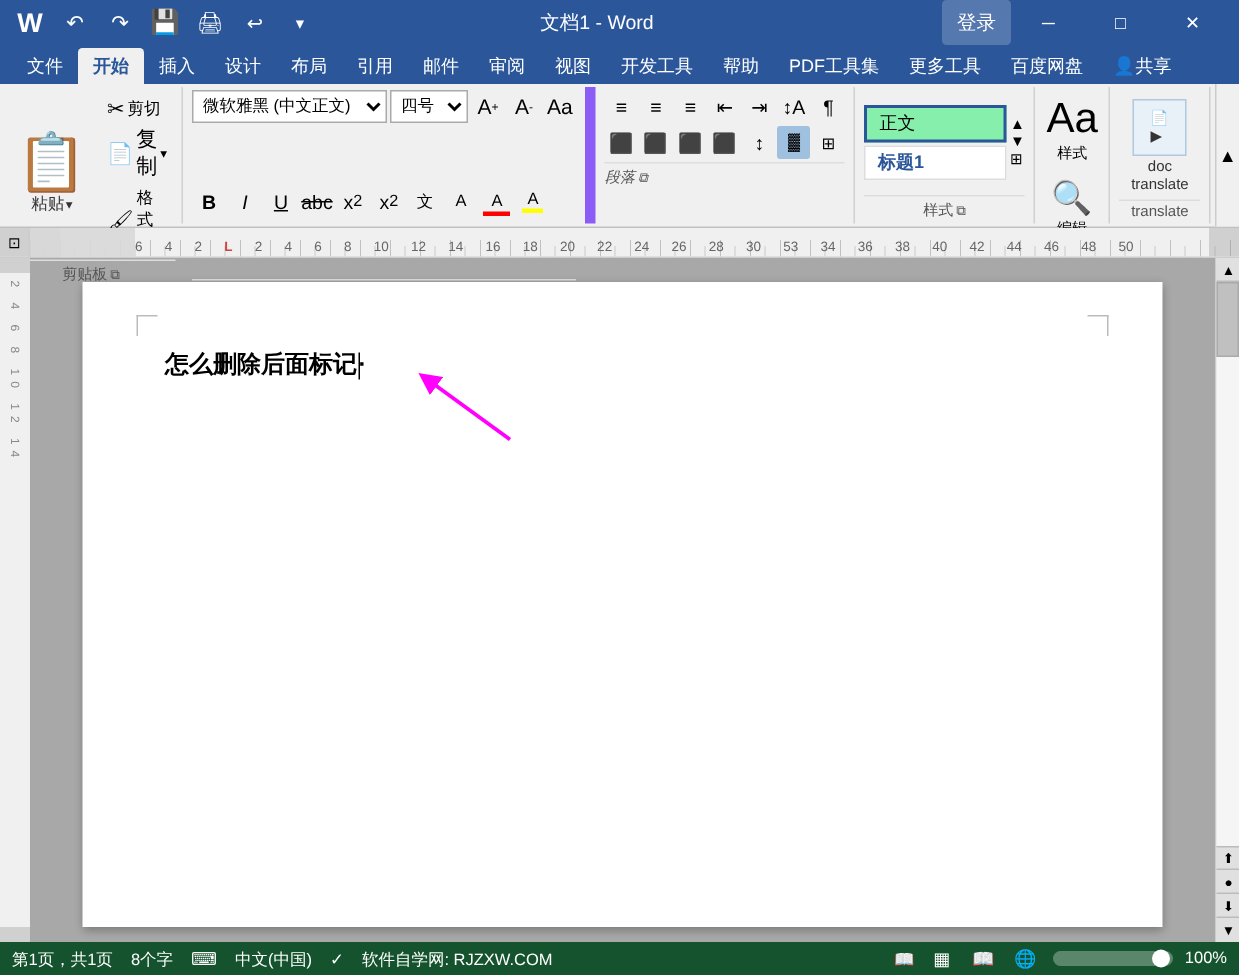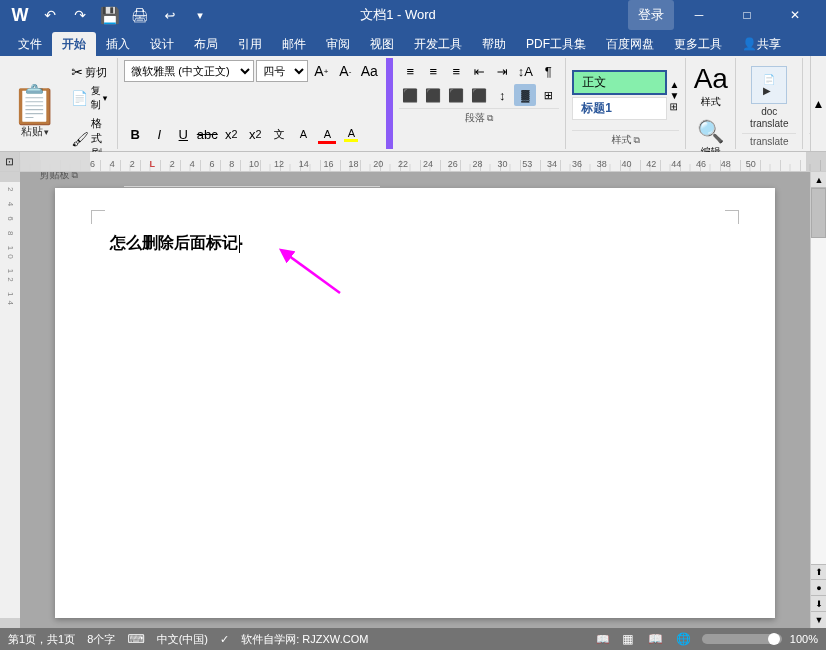--- a/index.html
+++ b/index.html
@@ -95,21 +95,21 @@
       height: 100%;
       background: linear-gradient(to right, #d0d0d0 0px, #d0d0d0 20px, #f0f0f0 20px, #f0f0f0 calc(100% - 20px), #d0d0d0 calc(100% - 20px));
       position: relative;
       overflow: hidden;
     }
     @keyframes blink { 0%,100%{opacity:1} 50%{opacity:0} }
 
     
     .status-bar {
       height: 22px;
-      background: #737373;
+      background: #14532d;
       color: white;
       display: flex;
       align-items: center;
       padding: 0 8px;
       font-size: 11px;
       gap: 12px;
     }
     .status-right {
       margin-left: auto;
       display: flex; align-items: center; gap: 8px;
@@ -148,22 +148,22 @@
   <div class="ribbon-tab">插入</div>
   <div class="ribbon-tab">设计</div>
   <div class="ribbon-tab">布局</div>
   <div class="ribbon-tab">引用</div>
   <div class="ribbon-tab">邮件</div>
   <div class="ribbon-tab">审阅</div>
   <div class="ribbon-tab">视图</div>
   <div class="ribbon-tab">开发工具</div>
   <div class="ribbon-tab">帮助</div>
   <div class="ribbon-tab">PDF工具集</div>
+  <div class="ribbon-tab">更多工具</div>
   <div class="ribbon-tab">百度网盘</div>
-  <div class="ribbon-tab">更多工具</div>
   <div class="ribbon-tab" style="display:flex;align-items:center;gap:3px;">👤共享</div>
 </div>
 
 <div class="ribbon">
 
   <div style="display:flex;flex-direction:column;padding:2px 4px;border-right:1px solid #d0d0d0;align-items:center;justify-content:space-between;">
     <div style="display:flex;align-items:stretch;flex:1;">
       <div style="display:flex;flex-direction:column;align-items:center;justify-content:center;padding:2px 6px;cursor:pointer;border:1px solid transparent;border-radius:2px;">
         <div style="font-size:38px;line-height:1;color:#2b579a;">📋</div>
         <div style="font-size:11px;color:#333;display:flex;align-items:center;gap:1px;">
@@ -171,21 +171,21 @@
             <span style="font-size:9px;">▾</span>
         </div>
       </div>
       <div style="display:flex;flex-direction:column;justify-content:space-around;padding:2px;">
         <div style="display:flex;align-items:center;gap:2px;cursor:pointer;padding:1px 3px;border:1px solid transparent;border-radius:2px;">
           <span style="font-size:14px;">✂</span>
           <span style="font-size:11px;">剪切</span>
         </div>
         <div style="display:flex;align-items:center;gap:2px;cursor:pointer;padding:1px 3px;border:1px solid transparent;border-radius:2px;">
           <span style="font-size:14px;">📄</span>
-          <span style="font-size:10px;">复制</span>
+          <span style="font-size:14px;">复制</span>
           <span style="font-size:9px;">▾</span>
         </div>
         <div style="display:flex;align-items:center;gap:2px;cursor:pointer;padding:1px 3px;border:1px solid transparent;border-radius:2px;">
           <span style="font-size:14px;">🖌</span>
           <span style="font-size:11px;">格式刷</span>
         </div>
       </div>
     </div>
     <div style="font-size:10px;color:#555;text-align:center;border-top:1px solid #ddd;width:100%;padding-top:2px;display:flex;align-items:center;justify-content:center;gap:2px;">
       <span>剪贴板</span>
@@ -243,21 +243,21 @@
     </div>
     <div style="display:flex;align-items:center;gap:1px;margin-bottom:2px;">
       <div class="fmt-btn" style="font-size:13px;">⬛</div>
       <div class="fmt-btn" style="font-size:13px;">⬛</div>
       <div class="fmt-btn" style="font-size:13px;">⬛</div>
       <div class="fmt-btn" style="font-size:13px;">⬛</div>
       <div class="fmt-btn" style="font-size:13px;">↕</div>
       <div class="fmt-btn" style="font-size:11px;background:#a0c0e0;">▓</div>
       <div class="fmt-btn" style="font-size:11px;">⊞</div>
     </div>
-    <div style="font-size:10px;color:#555;text-align:center;border-top:1px solid #ddd;padding-top:2px;display:flex;align-items:center;justify-content:center;gap:2px;">
+    <div style="font-size:10px;color:#555;text-align:center;border-top:1px solid #ddd;padding-top:2px;display:flex;align-items:center;gap:2px;font-style:italic;">
       <span>段落</span>
         <span style="font-size:9px;">⧉</span>
     </div>
   </div>
 
   <div style="display:flex;flex-direction:column;padding:2px 6px;border-right:1px solid #d0d0d0;min-width:120px;">
     <div style="display:flex;align-items:center;flex:1;gap:2px;">
       <div style="display:flex;flex-direction:column;flex:1;gap:2px;">
         <div style="border:2px solid #2b579a;padding:2px 8px;font-size:12px;cursor:pointer;background:#86efac;">正文</div>
         <div style="border:1px solid #ddd;padding:2px 8px;font-size:12px;cursor:pointer;background:white;font-weight:bold;color:#2b579a;">标题1</div>

